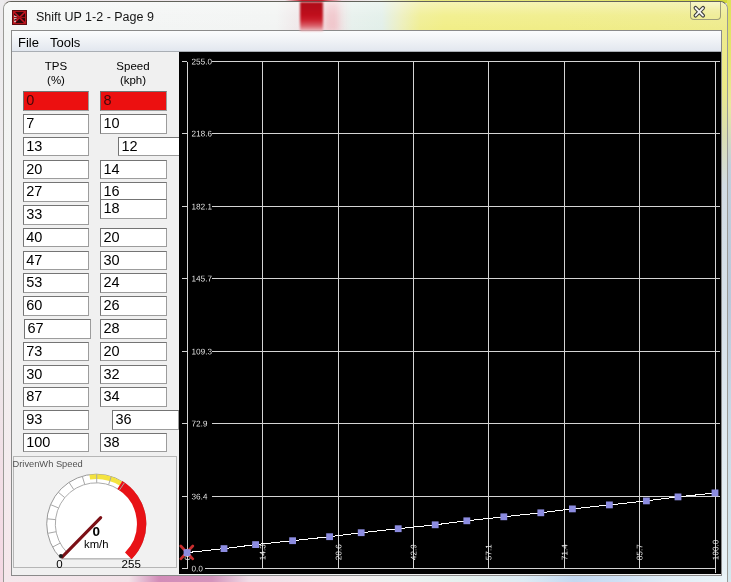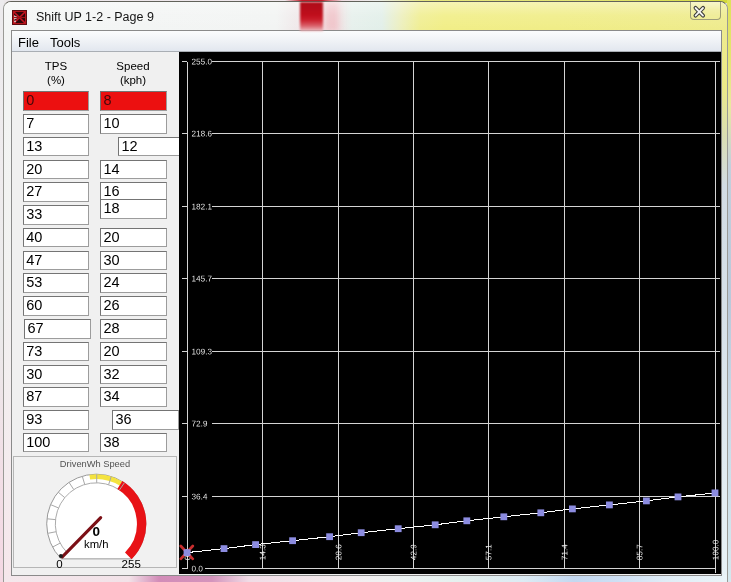--- a/index.html
+++ b/index.html
@@ -30,21 +30,21 @@
   #menubar{left:11.5px;top:31px;width:709px;height:21px;box-sizing:border-box;
            background:linear-gradient(#fbfcfd,#eef1f5 55%,#e2e7ef);border-bottom:1px solid #a9aeb4}
   .mitem{position:absolute;top:35px;font-size:13px;color:#000000}
   #hdr1{left:14px;top:59px;width:84px;text-align:center;font-size:11.5px;color:#000;line-height:14px}
   #hdr2{left:91px;top:59px;width:84px;text-align:center;font-size:11.5px;color:#000;line-height:14px}
   .fld{position:absolute;box-sizing:border-box;width:66.5px;height:19.5px;background:#fff;
        border:1px solid #747474;border-bottom-color:#9c9c9c;border-right-color:#9c9c9c;
        font-size:14.5px;line-height:17px;color:#000;padding-left:2.5px}
   .fld.sel{background:#ec1010;color:#45080a}
   #gaugepanel{left:12.5px;top:455.5px;width:164.5px;height:112px;box-sizing:border-box;background:#f1f1f1;border:1px solid #b6b6b6}
-  #glabel{left:12.5px;top:459px;width:165px;text-align:center;font-size:9.3px;color:#525252}
+  #glabel{left:12.5px;top:459px;width:165px;text-align:left;font-size:9.3px;color:#525252}
   #gaugesvg{left:12.5px;top:455.5px}
   #chartbox{left:178.5px;top:52px;width:542px;height:522px;background:#000}
   #chart{position:absolute;left:0;top:0}
 </style></head>
 <body>
 <div id="dtop" class="abs"></div>
 <div id="dleft" class="abs"></div>
 <div id="dright" class="abs"></div>
 <div id="win" class="abs"></div>
 <div id="titlebar" class="abs"></div>

